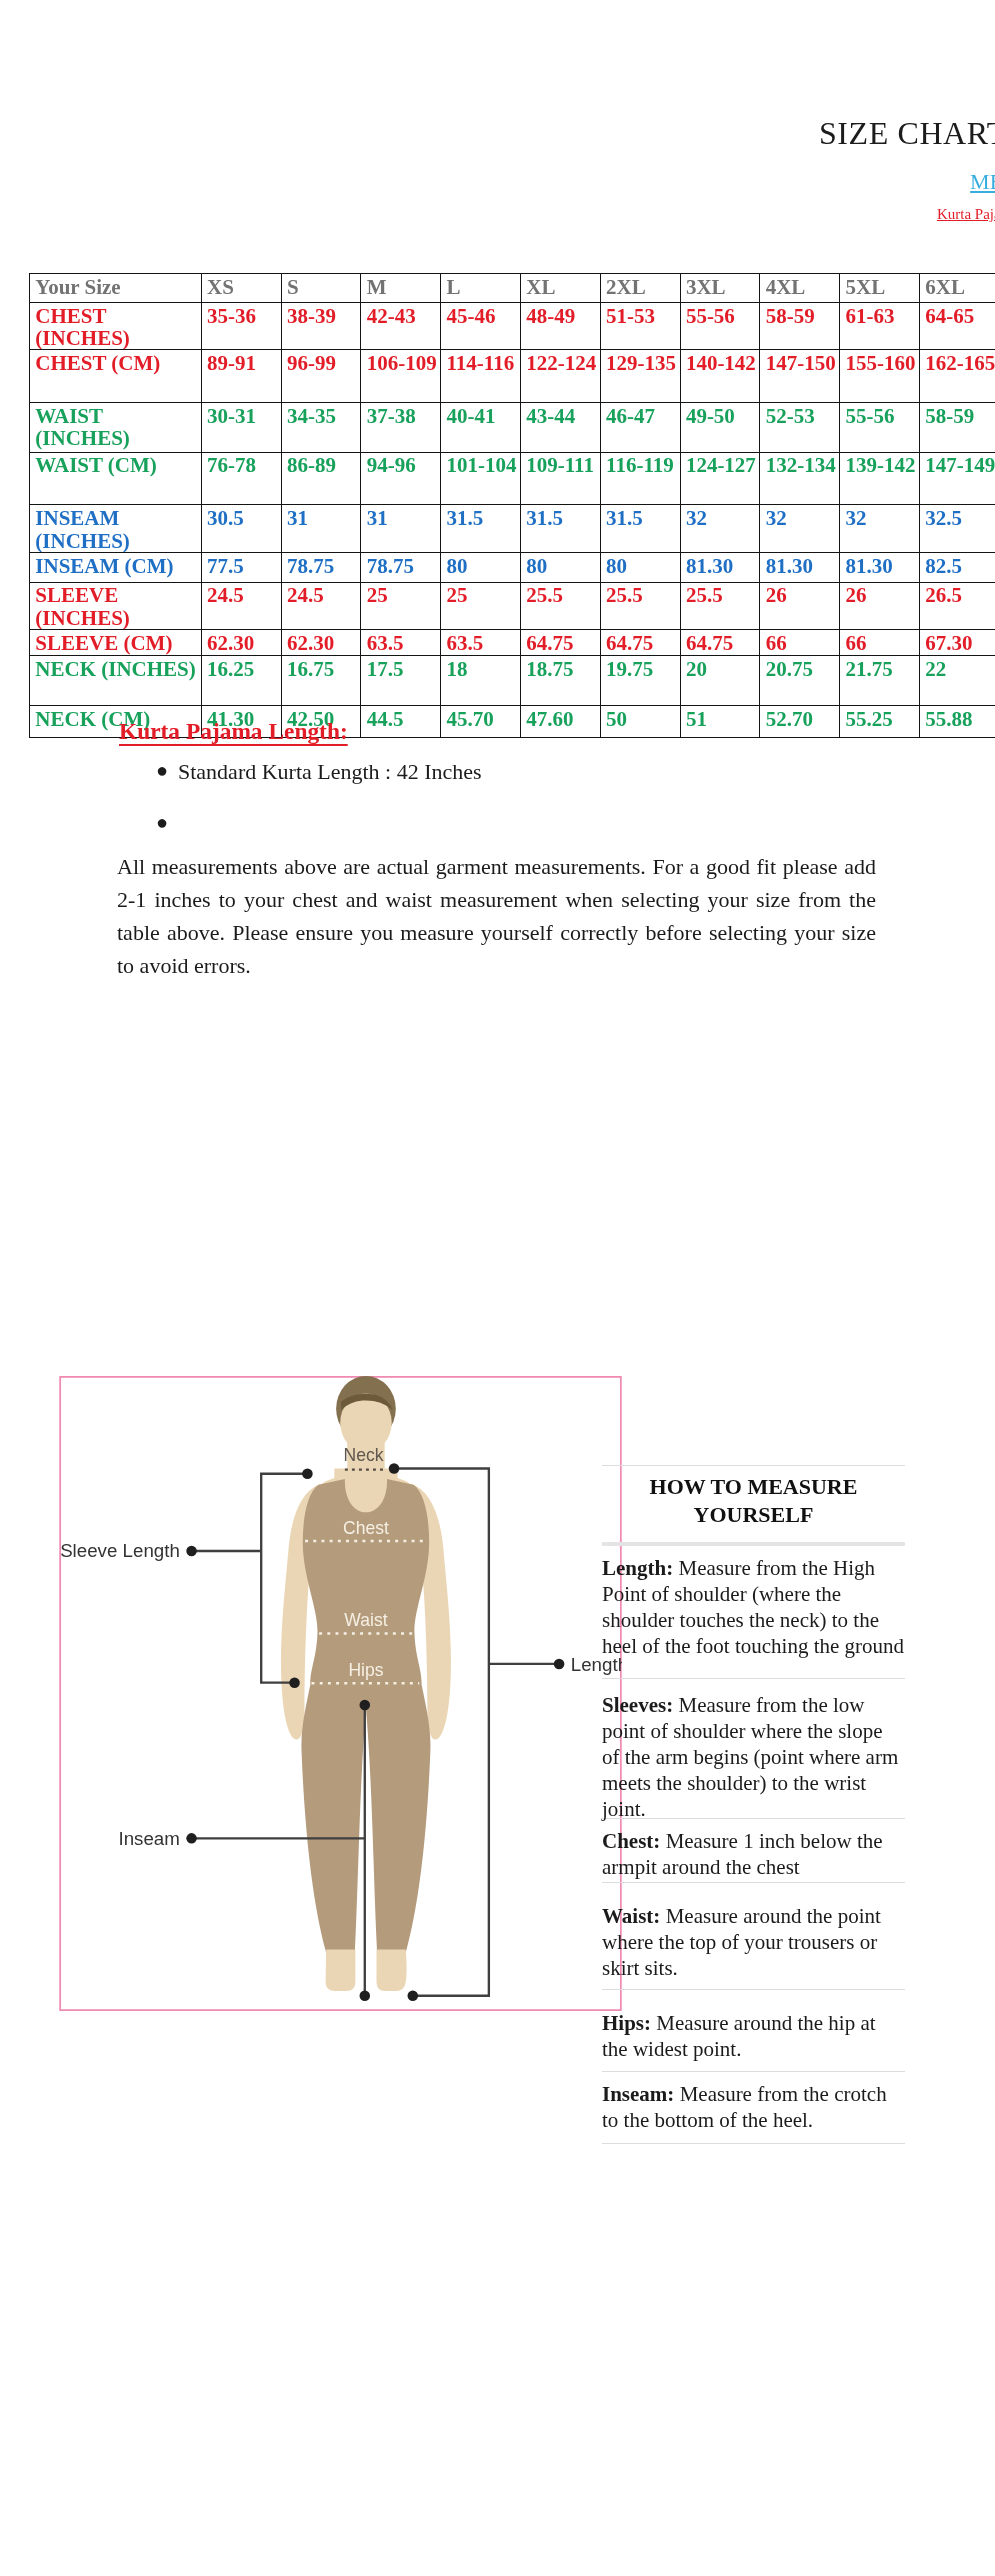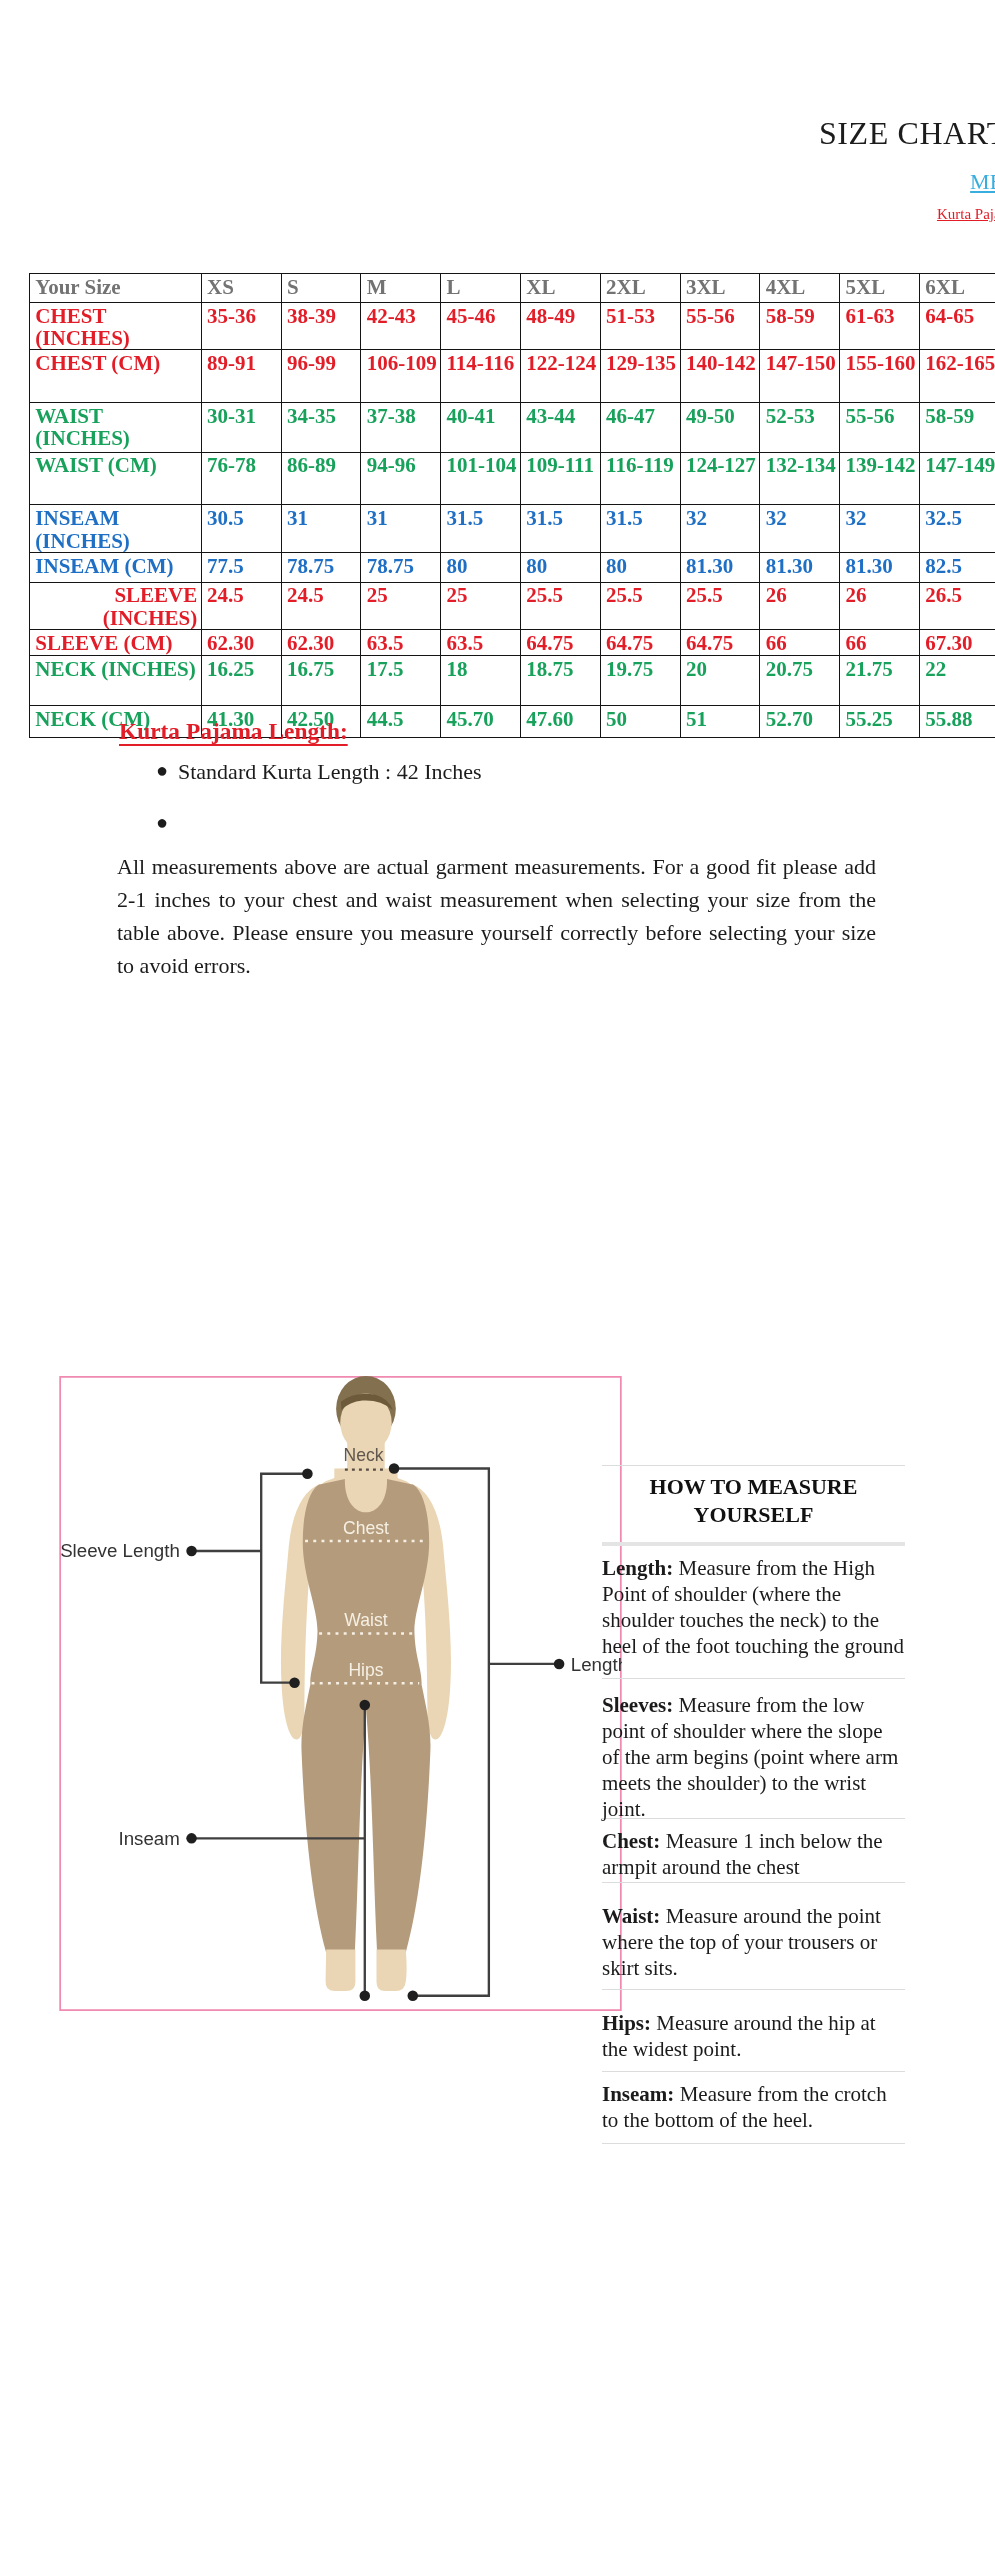--- a/index.html
+++ b/index.html
@@ -150,21 +150,21 @@
         <td class="c-blue">78.75</td>
         <td class="c-blue">80</td>
         <td class="c-blue">80</td>
         <td class="c-blue">80</td>
         <td class="c-blue">81.30</td>
         <td class="c-blue">81.30</td>
         <td class="c-blue">81.30</td>
         <td class="c-blue">82.5</td>
       </tr>
       <tr>
-        <td class="c-red" style="height: 43px; text-align: right;">SLEEVE (INCHES)</td>
+        <td class="c-red" style="height: 43px;">SLEEVE (INCHES)</td>
         <td class="c-red">24.5</td>
         <td class="c-red">24.5</td>
         <td class="c-red">25</td>
         <td class="c-red">25</td>
         <td class="c-red">25.5</td>
         <td class="c-red">25.5</td>
         <td class="c-red">25.5</td>
         <td class="c-red">26</td>
         <td class="c-red">26</td>
         <td class="c-red">26.5</td>

